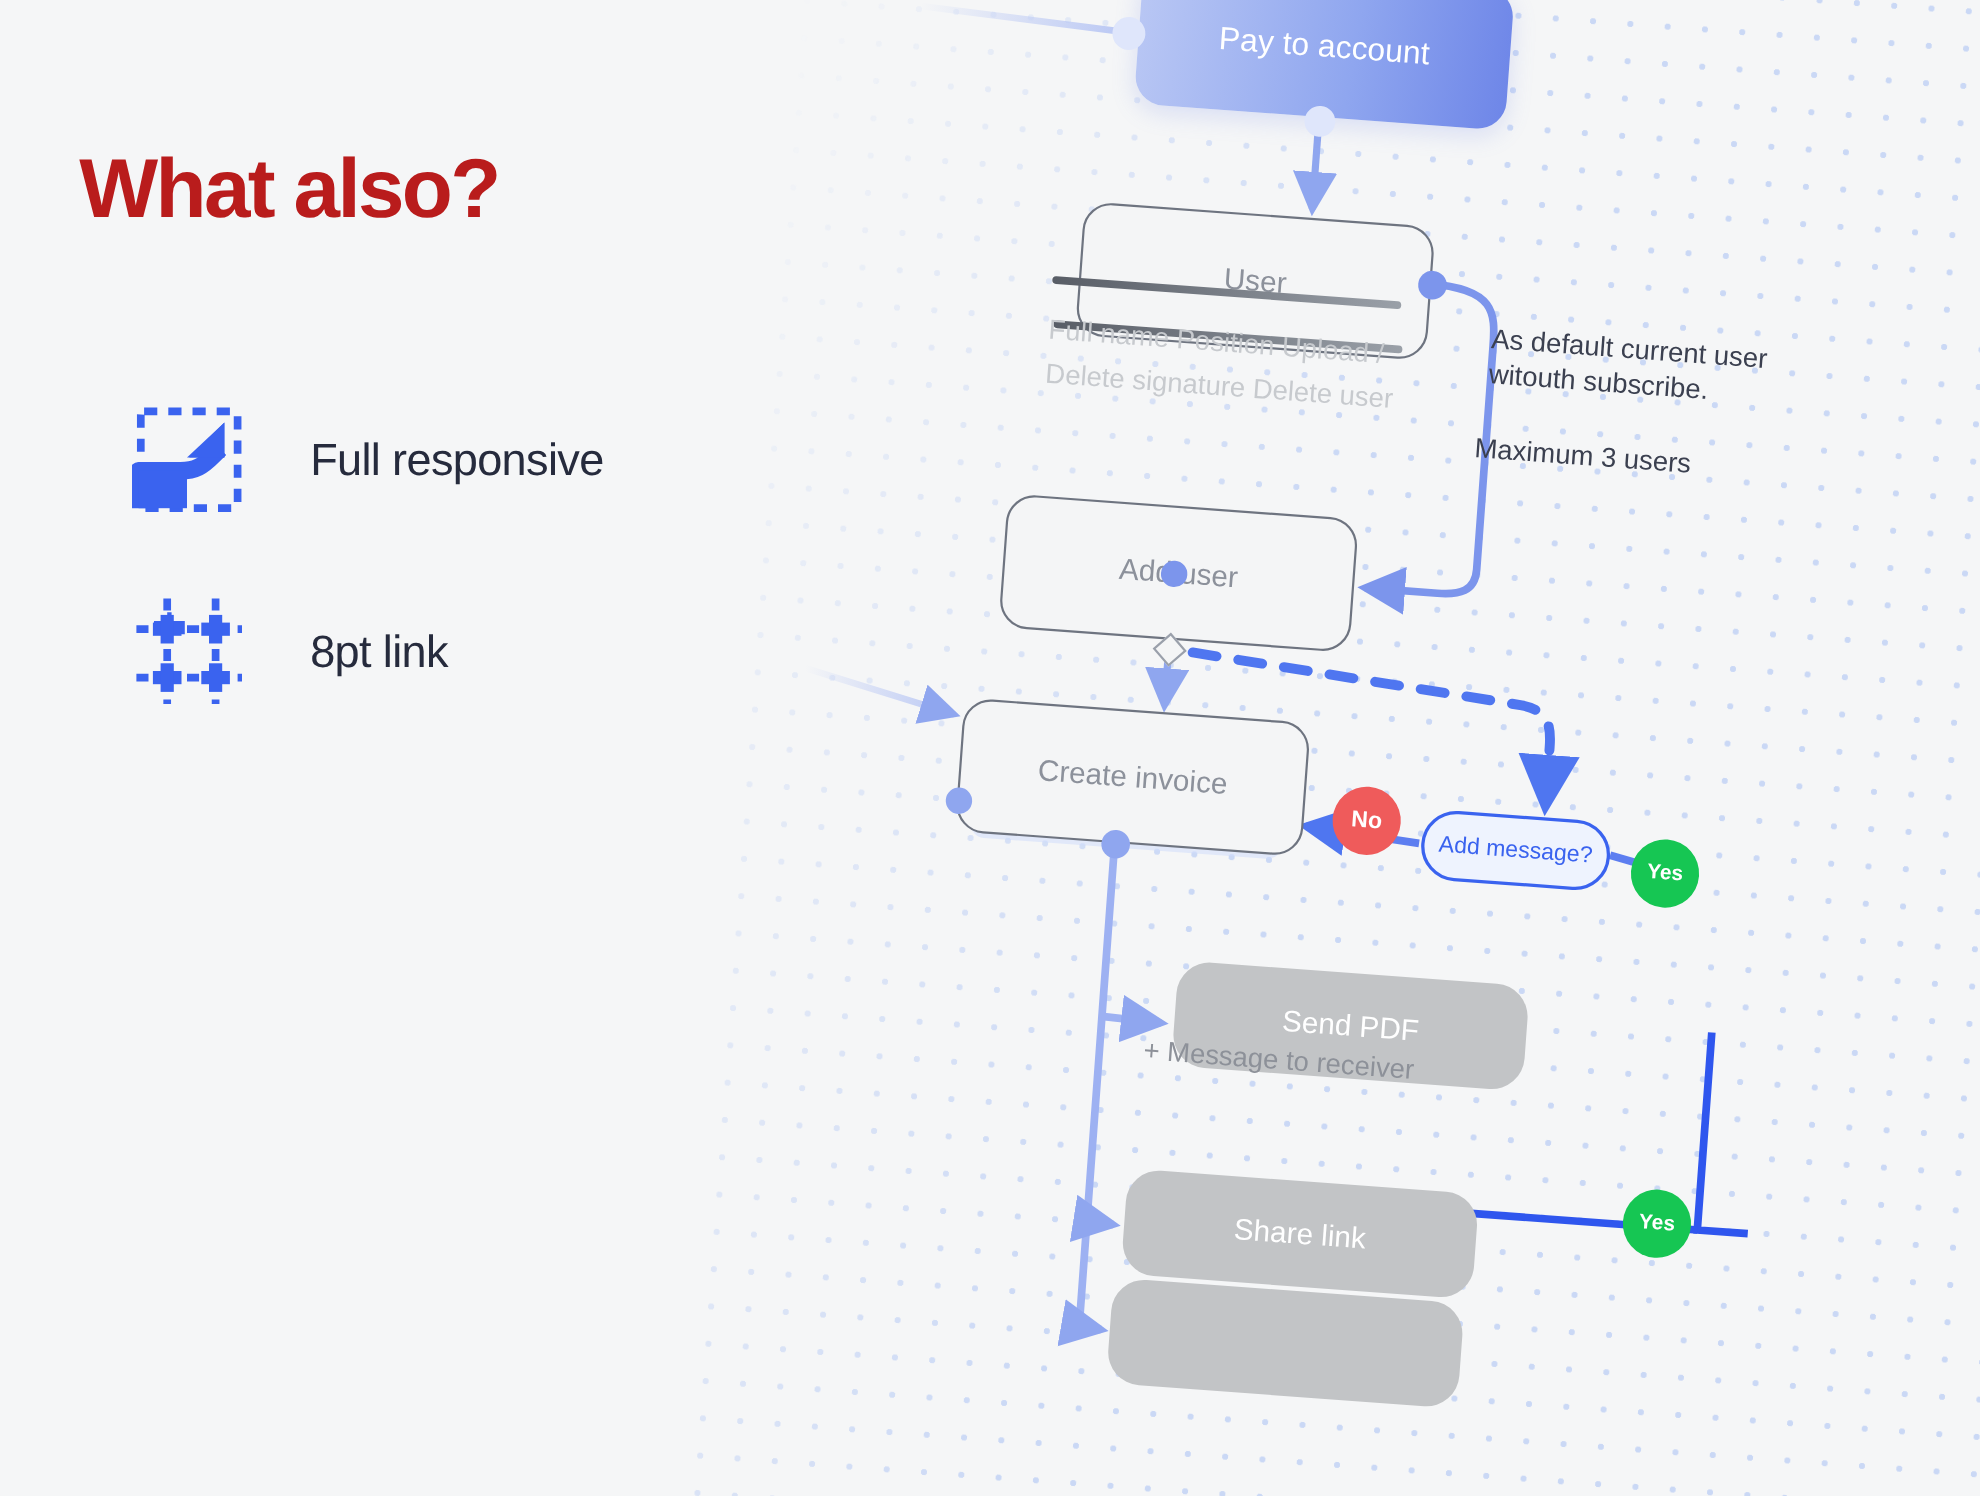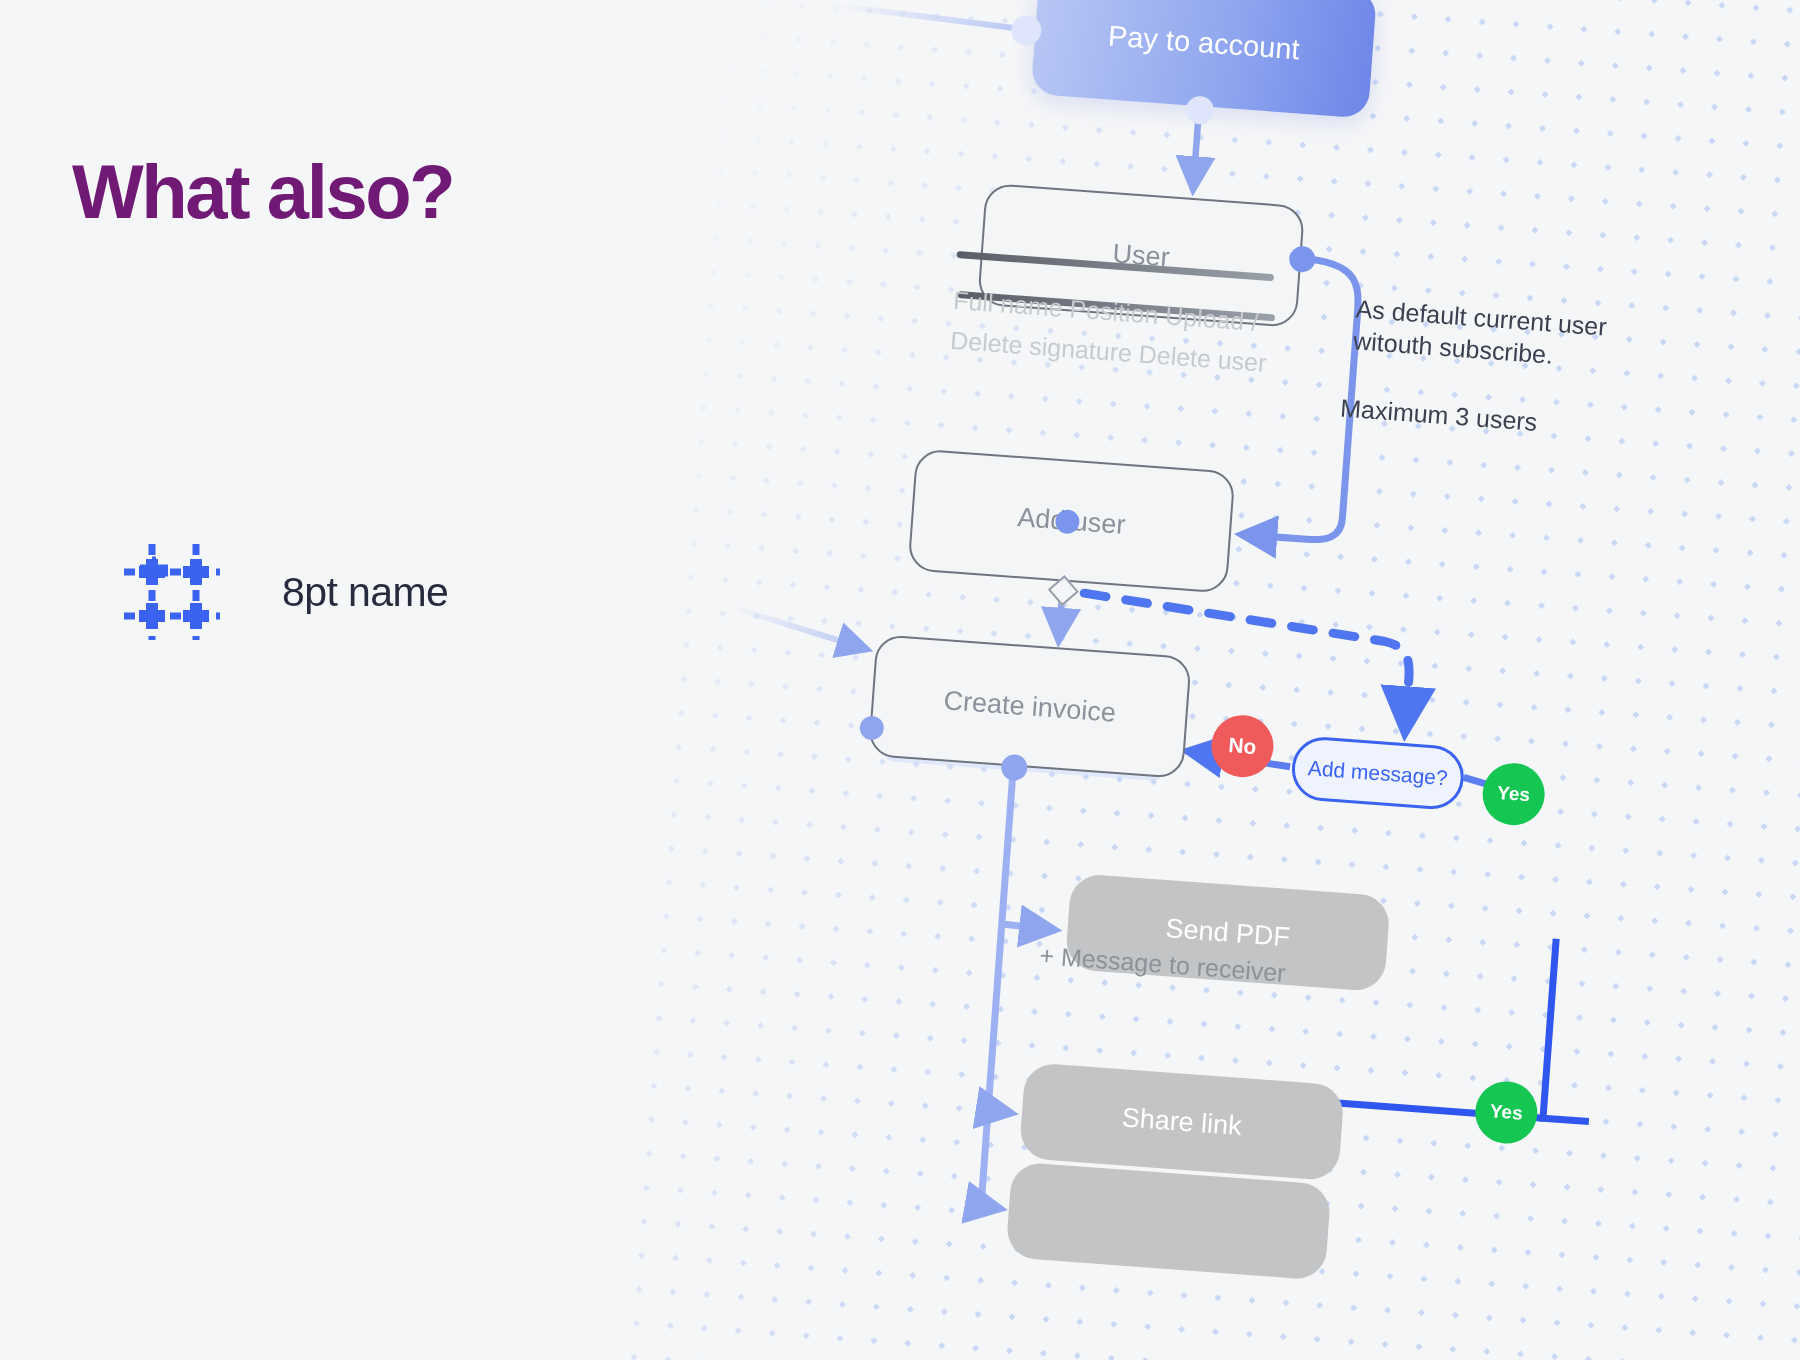--- a/index.html
+++ b/index.html
@@ -18,25 +18,25 @@
 
   
   #left-panel {
     position: absolute;
     left: 0; top: 0;
     width: 780px; height: 1360px;
     z-index: 40;
   }
   #page-title {
     position: absolute;
-    left: 72px; top: 152px;
+    left: 72px; top: 132px;
     font-size: 76px;
     font-weight: 700;
     letter-spacing: -2.4px;
-    color: #701a75;
+    color: #b91c1c;
     line-height: 1.05;
   }
   .feature-row {
     position: absolute;
     left: 120px;
     display: flex;
     align-items: center;
     gap: 0;
     height: 110px;
   }
@@ -325,20 +325,33 @@
 
     <div class="annot" id="annot-default">As default current user witouth subscribe.</div>
     <div class="annot" id="annot-max">Maximum 3 users</div>
     <div class="annot-grey" id="annot-msgrec">+ Message to receiver</div>
   </div>
 
   <div id="left-panel">
 
     <h1 id="page-title">What also?</h1>
 
+    <div class="feature-row" id="feature-0">
+      <div class="feature-icon">
+        <svg width="104" height="104" viewBox="0 0 104 104">
+          <rect x="8" y="8" width="88" height="88" rx="3" fill="none" stroke="#3a63ef" stroke-width="7" stroke-dasharray="12 10"></rect>
+          <path d="M8 96 L8 66 L58 66 L86 36" fill="none" stroke="#3a63ef" stroke-width="0"></path>
+          <path d="M6 96 L6 62 L44 62 C58 62 64 58 74 48 L80 42" fill="none" stroke="#3a63ef" stroke-width="16" stroke-linejoin="round"></path>
+          <path d="M84 18 L84 50 L52 50 Z" fill="#3a63ef"></path>
+          <path d="M50 50 L84 50 L84 18 Z" fill="#3a63ef"></path>
+          <rect x="6" y="62" width="44" height="34" fill="#3a63ef"></rect>
+        </svg>
+      </div>
+      <span class="feature-label">Full responsive</span>
+    </div>
 
     <div class="feature-row" id="feature-1">
       <div class="feature-icon">
         <svg width="104" height="104" viewBox="0 0 104 104">
           <g stroke="#3a63ef" stroke-width="7" stroke-linecap="butt" stroke-dasharray="11 12">
             <line x1="4" y1="32" x2="100" y2="32"></line>
             <line x1="4" y1="76" x2="100" y2="76"></line>
             <line x1="32" y1="4" x2="32" y2="100"></line>
             <line x1="76" y1="4" x2="76" y2="100"></line>
           </g>
@@ -350,18 +363,18 @@
               <rect x="26" y="19" width="12" height="26"></rect>
             <rect x="63" y="26" width="26" height="12"></rect>
               <rect x="70" y="19" width="12" height="26"></rect>
             <rect x="19" y="70" width="26" height="12"></rect>
               <rect x="26" y="63" width="12" height="26"></rect>
             <rect x="63" y="70" width="26" height="12"></rect>
               <rect x="70" y="63" width="12" height="26"></rect>
           </g>
         </svg>
       </div>
-      <span class="feature-label">8pt name</span>
+      <span class="feature-label">8pt link</span>
     </div>
 
   </div>
 
 </div>
 
 </body></html>

